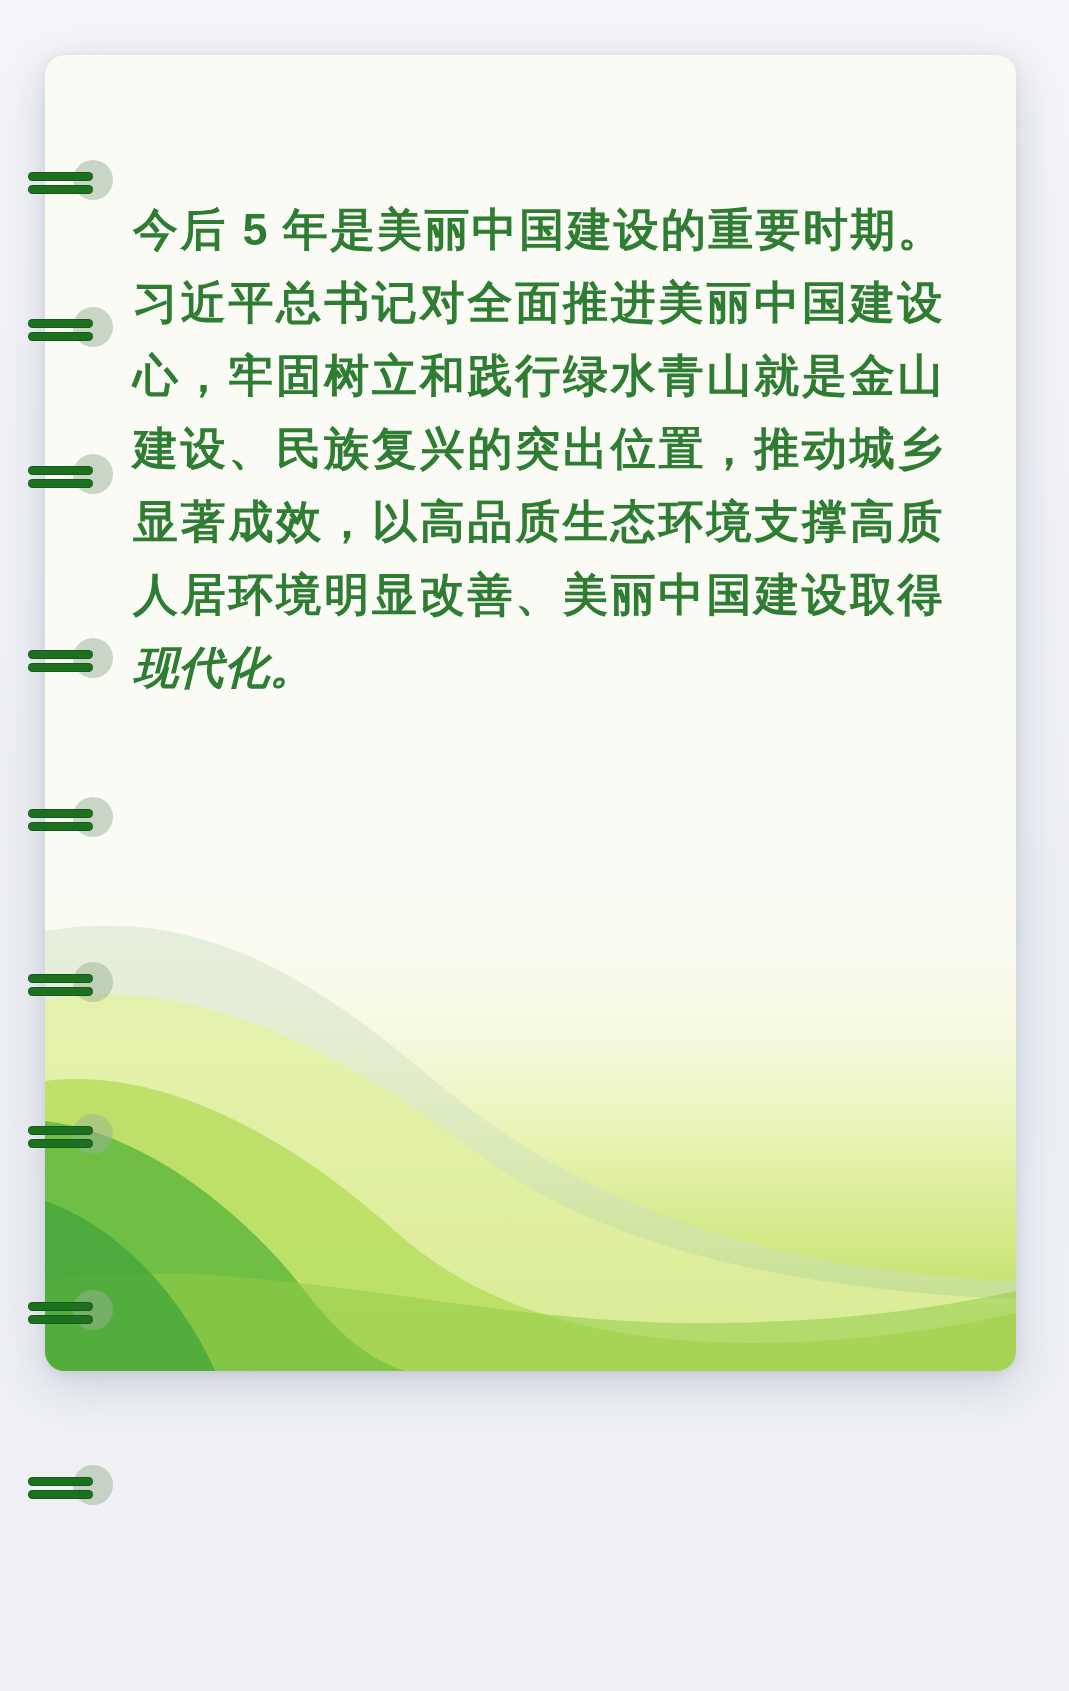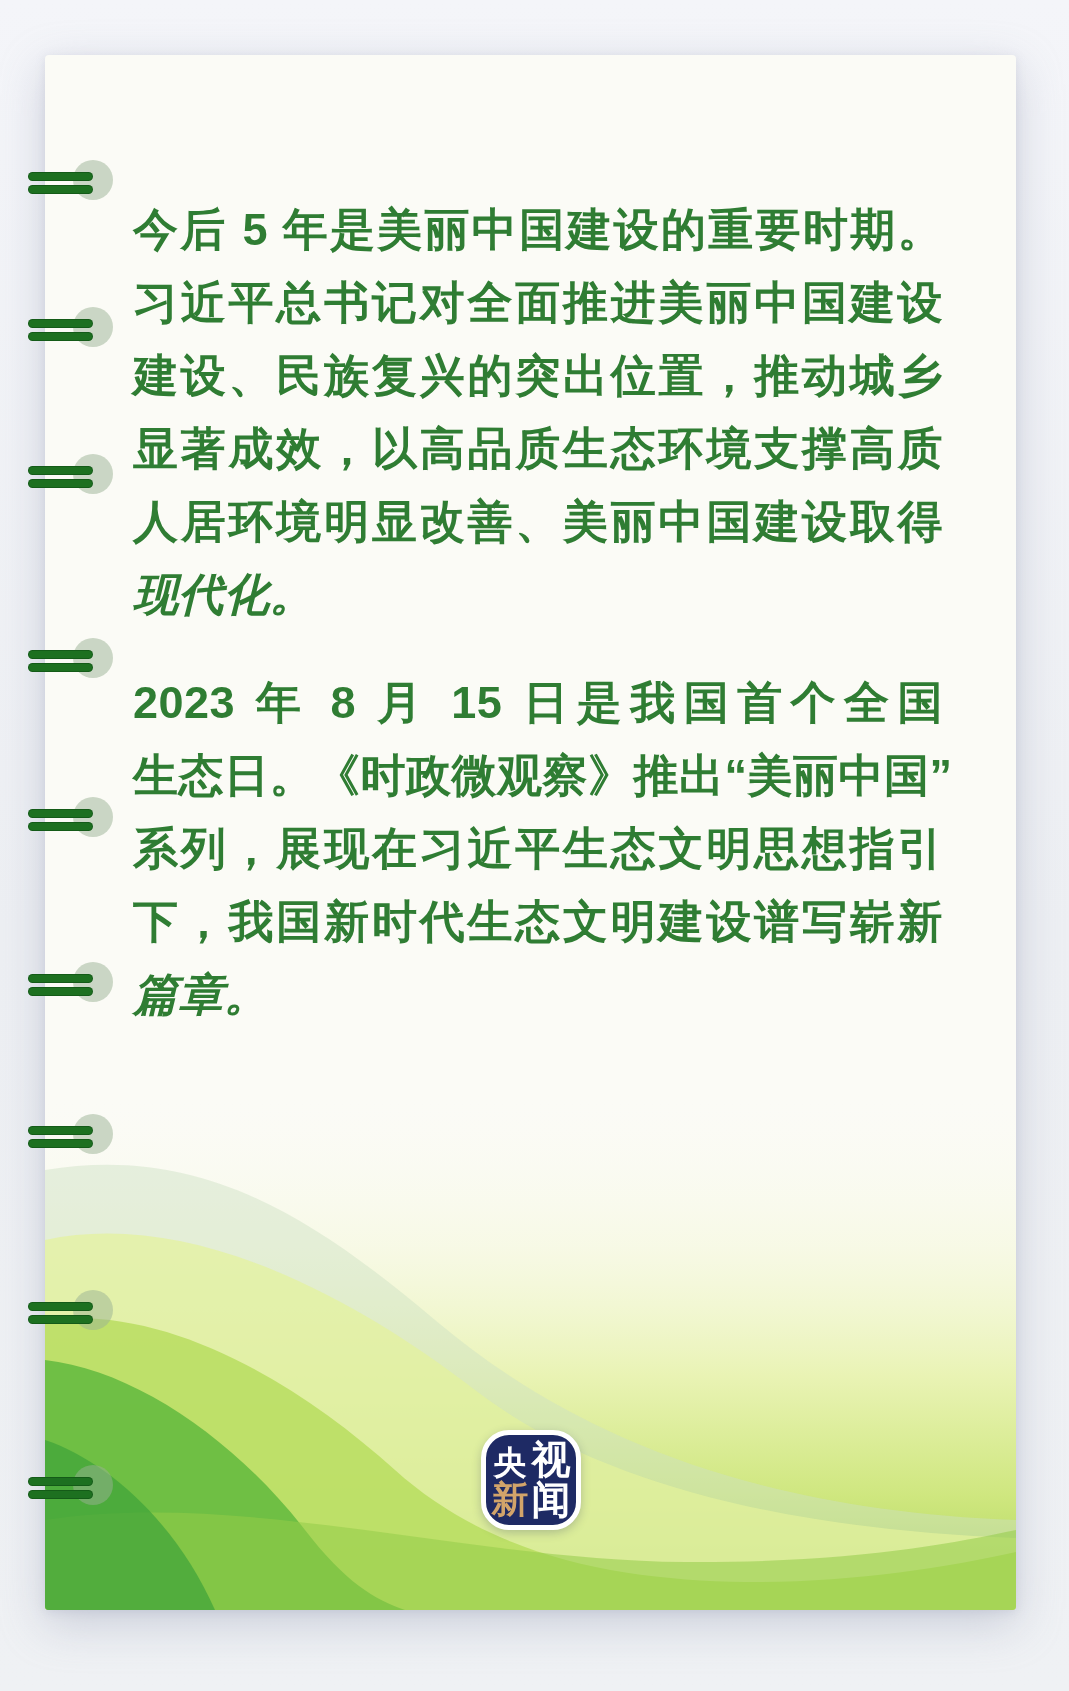--- a/index.html
+++ b/index.html
@@ -2,22 +2,22 @@
 <html><head>
 <meta charset="utf-8">
 <style>
   html,body{margin:0;padding:0;}
   body{
     width:1069px;height:1691px;position:relative;overflow:hidden;
     background:linear-gradient(180deg,#f4f5f9 0%,#edeff3 55%,#eff1f4 100%);
     font-family:"Liberation Sans","DejaVu Sans",sans-serif;
   }
   .card{
-    position:absolute;left:45px;top:55px;width:971px;height:1555px;
-    background:#fbfbf6;border-radius:4px;
+    position:absolute;left:45px;top:55px;width:971px;height:1316px;
+    background:#fbfbf6;border-radius:20px;
     box-shadow:0 14px 45px rgba(158,164,186,.45),0 2px 10px rgba(158,164,186,.25);
     overflow:hidden;
   }
   
   .waves{position:absolute;left:0;bottom:0;width:971px;height:520px;display:block;}
   
   .content{position:relative;z-index:2;padding:138px 73px 0 88px;}
   .para{margin:0;}
   .para + .para{margin-top:35px;}
   .line{
@@ -74,31 +74,25 @@
     <path d="M0,230 C120,215 250,290 350,380 C450,470 580,490 700,492 C800,493 900,478 971,462 L971,520 L0,520 Z" fill="#b5dc5b" opacity="0.8"></path>
     <path d="M0,270 C90,280 190,350 260,440 C300,492 330,510 360,520 L0,520 Z" fill="#62b93e" opacity="0.85"></path>
     <path d="M0,430 C200,400 420,470 640,472 C800,473 900,455 971,440 L971,520 L0,520 Z" fill="#93cc49" opacity="0.55"></path>
     <path d="M0,350 C60,370 130,430 170,520 L0,520 Z" fill="#3da239" opacity="0.7"></path>
   </svg>
 
   <div class="content">
     <div class="para">
       <div class="line">今后 5 年是美丽中国建设的重要时期。</div>
       <div class="line">习近平总书记对全面推进美丽中国建设</div>
+      <div class="line">心，牢固树立和践行绿水青山就是金山</div>
       <div class="line">建设、民族复兴的突出位置，推动城乡</div>
       <div class="line">显著成效，以高品质生态环境支撑高质</div>
       <div class="line">人居环境明显改善、美丽中国建设取得</div>
       <div class="line">现代化。</div>
-    </div>
-    <div class="para">
-      <div class="line">2023 年 8 月 15 日是我国首个全国</div>
-      <div class="line">生态日。《时政微观察》推出“美丽中国”</div>
-      <div class="line">系列，展现在习近平生态文明思想指引</div>
-      <div class="line">下，我国新时代生态文明建设谱写崭新</div>
-      <div class="line">篇章。</div>
     </div>
   </div>
 
   <div class="logo">
     <span class="ch c1">央</span>
     <span class="ch c2">视</span>
     <span class="ch c3">新</span>
     <span class="ch c4">闻</span>
   </div>
 

